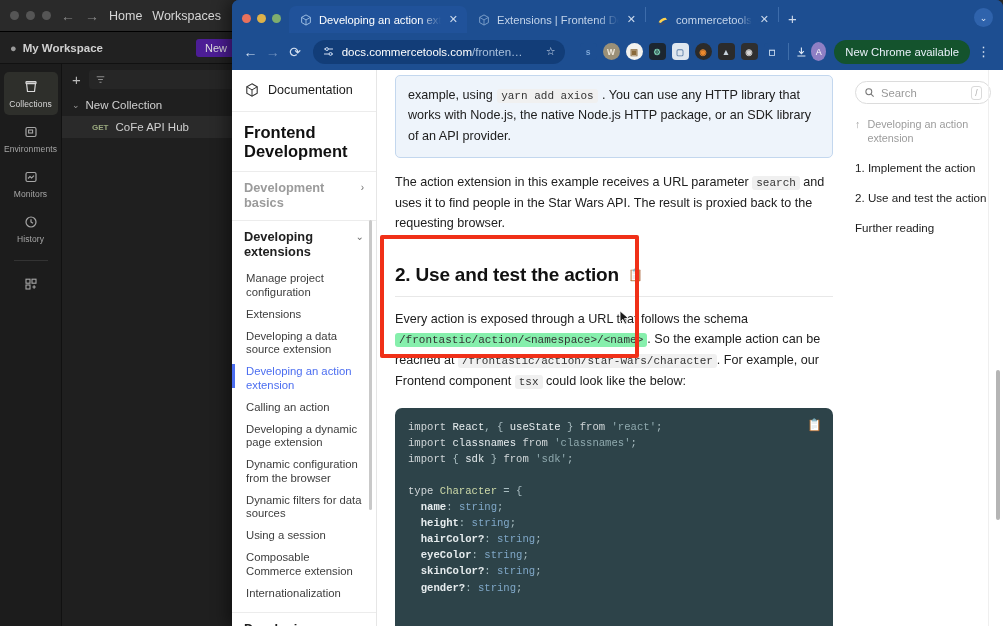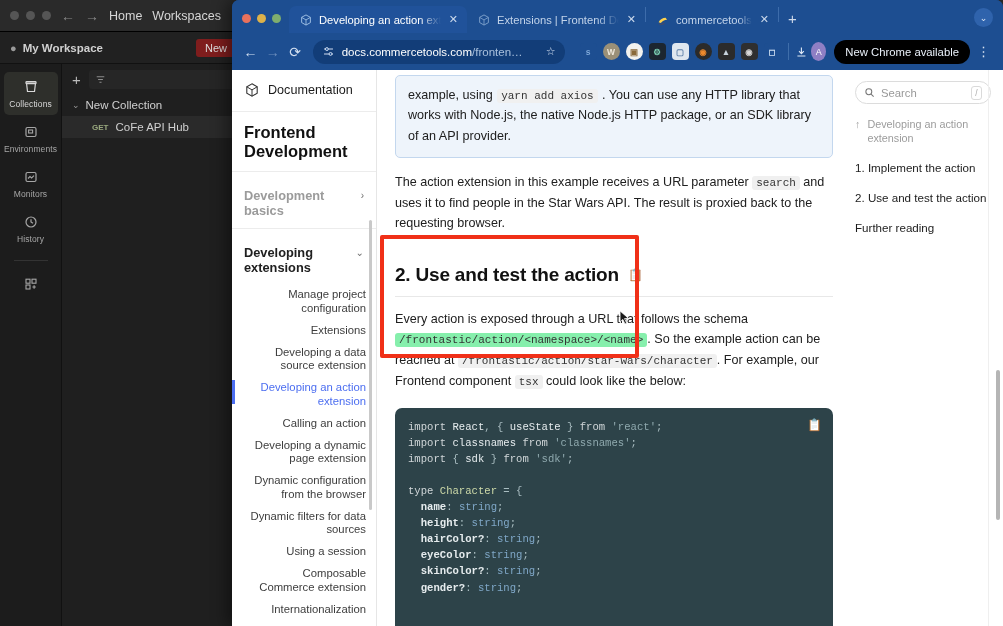--- a/index.html
+++ b/index.html
@@ -24,21 +24,21 @@
   .pm-light { width: 9px; height: 9px; border-radius: 50%; background: #555; }
   .pm-navarrow { color: #8a8a8a; font-size: 14px; line-height: 1; }
   .pm-titletext { color: #d6d6d6; font-size: 12.5px; }
   .pm-ws-row {
     height: 32px; background: #212121; display: flex; align-items: center;
     padding: 0 10px; gap: 6px; border-bottom: 1px solid #111;
   }
   .pm-ws-icon { color: #9a9a9a; font-size: 11px; }
   .pm-ws-name { color: #d0d0d0; font-size: 11.5px; font-weight: bold; }
   .pm-new-btn {
-    margin-left: auto; background: #7f1d1d; color: #ddd; font-size: 11px;
+    margin-left: auto; background: #4c1d95; color: #ddd; font-size: 11px;
     padding: 3px 9px; border-radius: 3px;
   }
   .pm-body { display: flex; height: calc(626px - 64px); }
   .pm-rail {
     width: 62px; background: #1c1c1c; padding-top: 8px;
     display: flex; flex-direction: column; align-items: center; gap: 2px;
     border-right: 1px solid #111;
   }
   .pm-rail-item {
     width: 54px; padding: 7px 0 6px; border-radius: 5px;
@@ -129,21 +129,21 @@
     font-size: 8.5px; font-weight: bold; color: #fff; overflow: hidden;
   }
   .ext.circle { border-radius: 50%; }
   .vsep { width: 1px; height: 17px; background: #3f6eaa; margin: 0 4px; }
   .avatar-btn {
     width: 19px; height: 19px; border-radius: 50%; background: #8f7fc4;
     display: flex; align-items: center; justify-content: center;
     color: #fff; font-size: 9px;
   }
   .chrome-pill {
-    height: 24px; background: #000000; border-radius: 13px; color: #eaf1fa;
+    height: 24px; background: #14532d; border-radius: 13px; color: #eaf1fa;
     font-size: 11.3px; display: flex; align-items: center; padding: 0 11px;
     margin-left: 5px; white-space: nowrap;
   }
   .kebab { color: #d8e3f2; font-size: 13px; padding: 0 4px; line-height: 1; }
 
   
   .page {
     height: calc(626px - 33px - 37px); background: #ffffff;
     display: flex; position: relative; overflow: hidden;
   }
@@ -157,36 +157,36 @@
     display: flex; align-items: center; gap: 8px;
     padding: 12px 10px 13px 12px; border-bottom: 1px solid #ececec;
   }
   .docnav-head-txt { font-size: 12.6px; color: #1a1a1a; }
   .docnav-title {
     font-size: 16.5px; font-weight: bold; color: #111; line-height: 1.18;
     padding: 11px 12px 9px;
   }
   .nav-group {
     display: flex; align-items: flex-start; justify-content: space-between;
-    padding: 16px 12px 9px; border-top: 1px solid #ececec;
+    padding: 8px 12px 9px; border-top: 1px solid #ececec;
   }
   .nav-group-label { font-size: 12.8px; font-weight: bold; color: #202020; line-height: 1.2; }
   .nav-group.muted .nav-group-label { color: #9b9b9b; }
   .nav-group-chev { color: #707070; font-size: 10px; flex: 0 0 auto; padding-top: 2px; }
   .nav-items { padding: 0 0 8px; }
   .nav-item {
     font-size: 11.3px; color: #3d3d3d; line-height: 1.22;
     padding: 4px 10px 4px 14px;
   }
   .nav-item.active { color: #4c6ef0; }
   .nav-item.active::before {
     content: ""; position: absolute; left: 0; width: 2.5px; height: 24px;
     background: #4c6ef0; margin-top: -1px;
   }
-  .nav-item-wrap { position: relative; text-align: right; }
+  .nav-item-wrap { position: relative; }
   .docnav-sb {
     position: absolute; right: 4px; top: 150px; width: 3px; height: 290px;
     background: #c9c9c9; border-radius: 2px;
   }
 
   
   .main {
     flex: 1; background: #fff; padding: 0 10px 0 18px;
     position: relative; overflow: hidden;
   }

